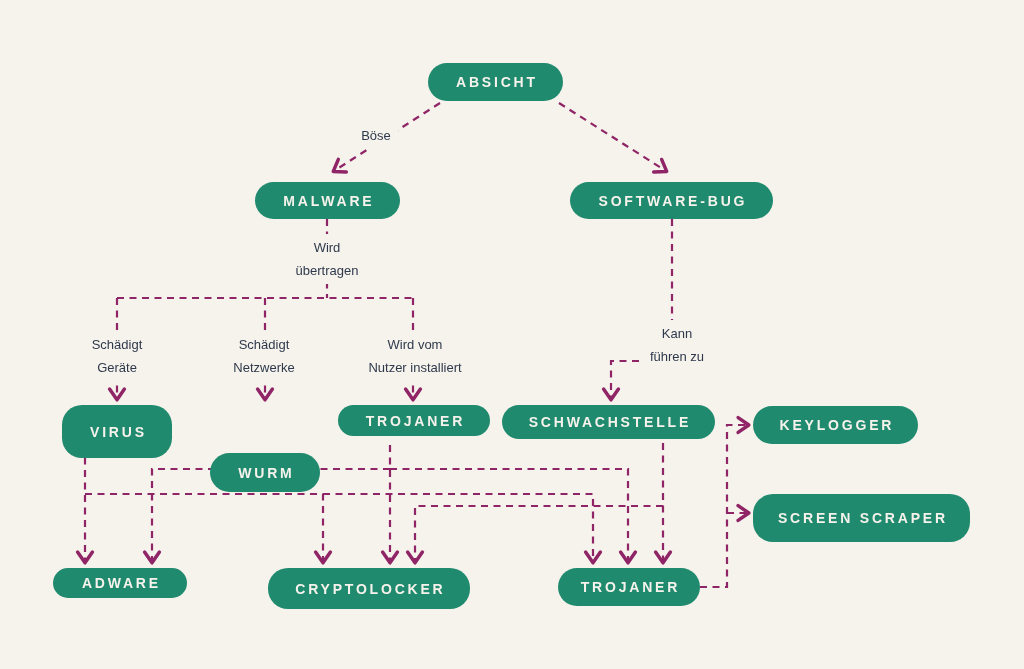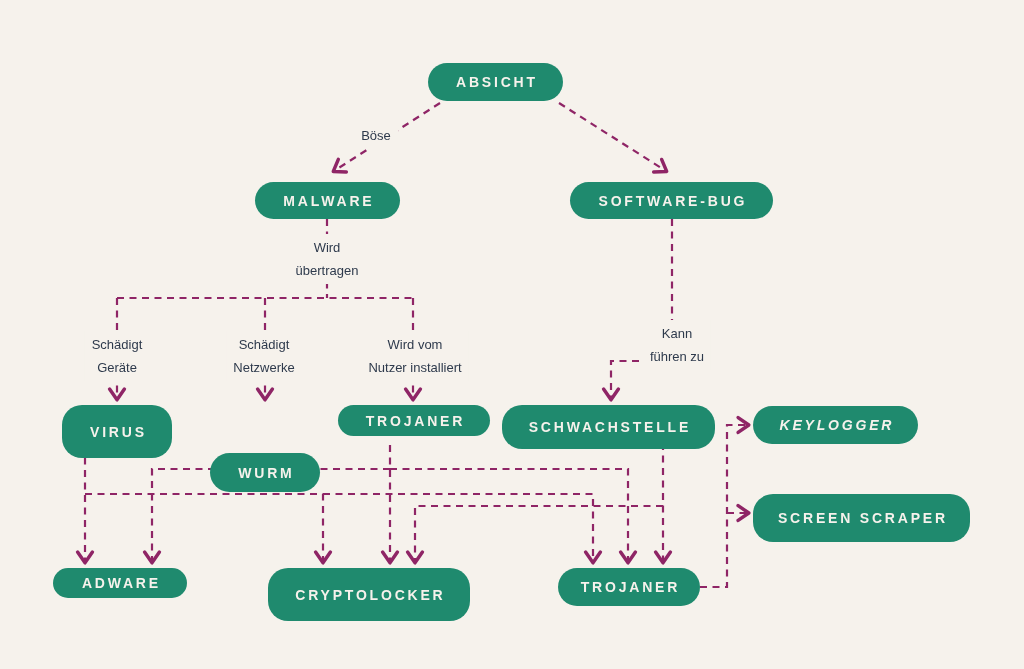--- a/index.html
+++ b/index.html
@@ -86,20 +86,20 @@
 Nutzer installiert</div>
   <div class="edge-label" style="left:677px;top:276px;margin-top:44px;">Kann
 führen zu</div>
 
   <div class="node" style="left:428px;top:63px;width:135px;height:38px;">ABSICHT</div>
   <div class="node" style="left:255px;top:182px;width:145px;height:37px;">MALWARE</div>
   <div class="node" style="left:570px;top:182px;width:203px;height:37px;">SOFTWARE-BUG</div>
   <div class="node" style="left:62px;top:405px;width:110px;height:53px;">VIRUS</div>
   <div class="node" style="left:210px;top:405px;width:110px;height:39px;margin-top:48px;">WURM</div>
   <div class="node" style="left:338px;top:405px;width:152px;height:31px;">TROJANER</div>
-  <div class="node" style="left:502px;top:405px;width:213px;height:44px;">SCHWACHSTELLE</div>
-  <div class="node" style="left:753px;top:406px;width:165px;height:38px;font-style:italic;">KEYLOGGER</div>
+  <div class="node" style="left:502px;top:405px;width:213px;height:34px;">SCHWACHSTELLE</div>
+  <div class="node" style="left:753px;top:406px;width:165px;height:38px;">KEYLOGGER</div>
   <div class="node" style="left:753px;top:494px;width:217px;height:48px;">SCREEN SCRAPER</div>
   <div class="node" style="left:53px;top:568px;width:134px;height:30px;">ADWARE</div>
-  <div class="node" style="left:268px;top:568px;width:202px;height:53px;">CRYPTOLOCKER</div>
+  <div class="node" style="left:268px;top:568px;width:202px;height:41px;">CRYPTOLOCKER</div>
   <div class="node" style="left:558px;top:568px;width:142px;height:38px;">TROJANER</div>
 
 </div>
 
 </body></html>

